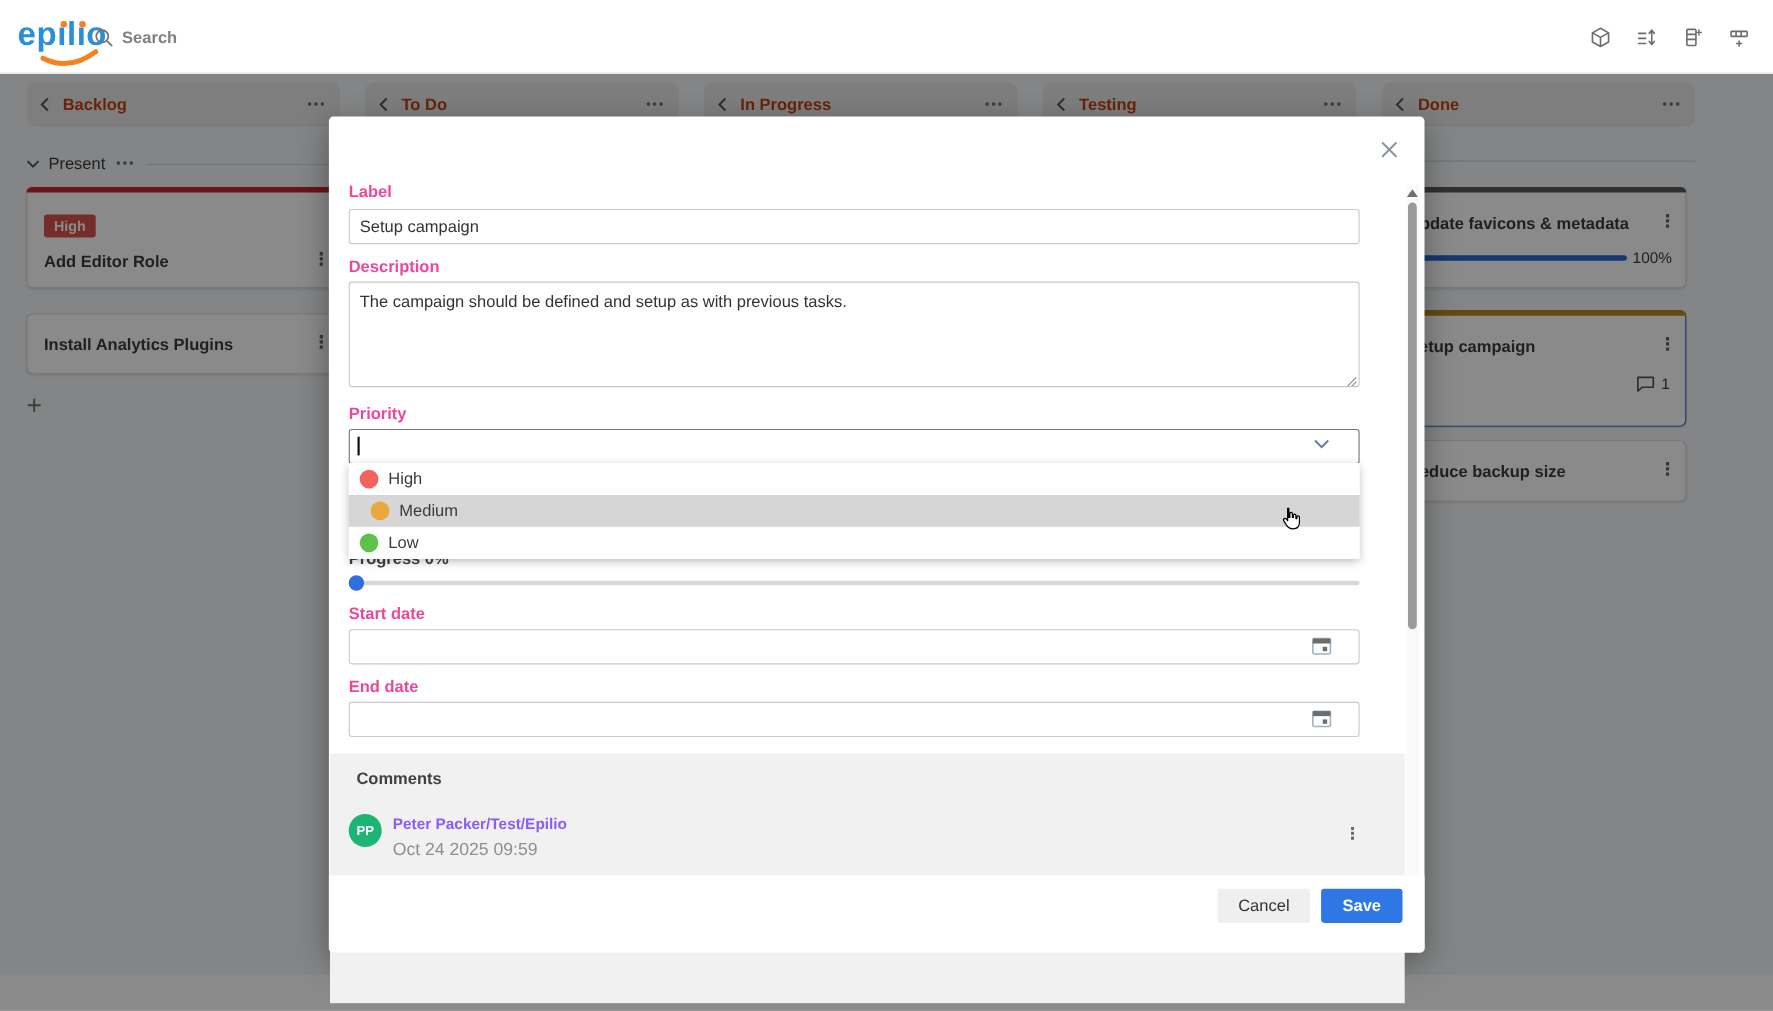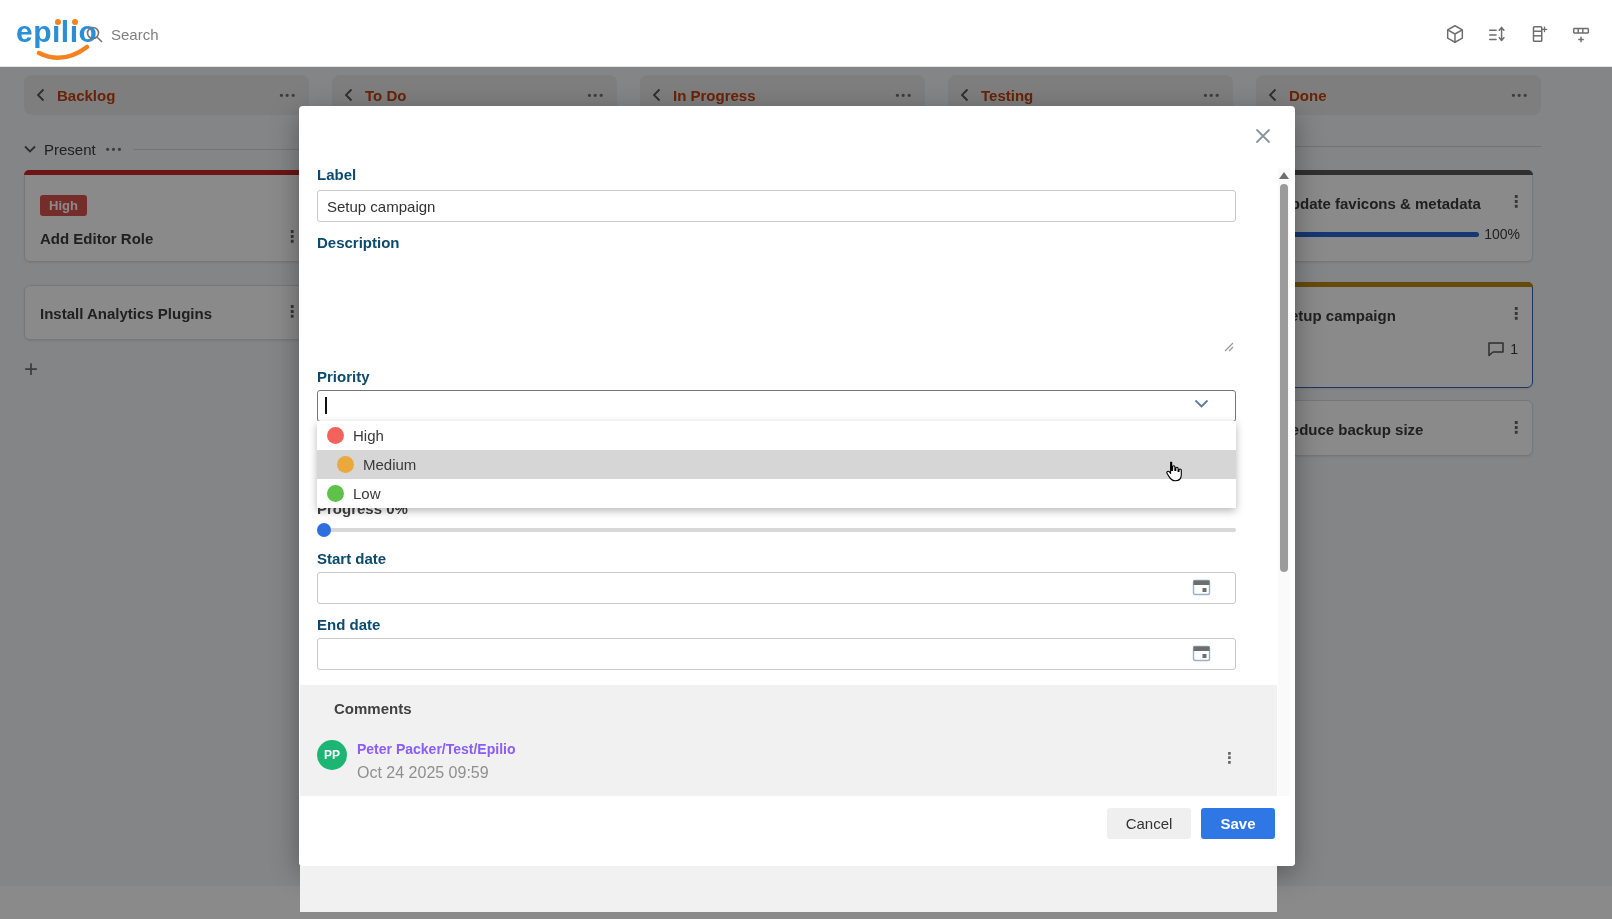--- a/index.html
+++ b/index.html
@@ -10,21 +10,21 @@
   
   .navbar { position:absolute; left:0; top:0; width:1612px; height:67px; background:#fff;
     border-bottom:1px solid #e3e3e3; z-index:20; }
   .logo { position:absolute; left:16px; top:9px; width:90px; height:50px; }
   .logo-text { font-size:30px; font-weight:bold; color:#2b8fd8; letter-spacing:0.5px; position:absolute; left:0; top:6px; }
   .logo .dot { position:absolute; width:6px; height:6px; border-radius:50%; background:#f5821f; top:10px; }
   .logo .dot1 { left:39px; } .logo .dot2 { left:56px; }
   .logo svg { position:absolute; left:0; top:0; }
   .search-wrap { position:absolute; left:86px; top:20px; width:320px; height:28px; display:flex; align-items:center; }
   .search-wrap svg { flex:0 0 auto; margin-right:8px; }
-  .search-input { border:none; outline:none; font-size:15px; color:#555; width:260px; background:transparent; }
+  .search-input { border:none; outline:none; font-size:15px; color:#555; width:260px; background:transparent;font-weight:bold; }
   .search-input::placeholder { color:#808080; }
   .nav-icons { position:absolute; right:16px; top:20px; display:flex; gap:12px; }
   .nav-icon-btn { width:30px; height:28px; display:flex; align-items:center; justify-content:center; cursor:pointer; }
 
   
   .board { position:absolute; left:0; top:67px; width:1612px; height:819px; background:#f4f5f7; z-index:1; }
   .col-header { position:absolute; top:8px; height:40px; width:285px; background:#e9e9e9;
     border-radius:8px; display:flex; align-items:center; padding:0 12px; }
   .col-header .chev { margin-right:12px; display:flex; align-items:center; }
   .col-title { font-size:15px; font-weight:bold; color:#c2410c; flex:1; }
@@ -48,21 +48,21 @@
   .done-divider { position:absolute; left:1256px; top:79px; width:285px; height:1px; background:#d4d4d4; }
 
   
   .dim { position:absolute; left:0; top:67px; width:1612px; height:852px; background:rgba(0,0,0,0.46); z-index:3; }
 
   
   .modal { position:absolute; left:299px; top:106px; width:996px; height:760px; background:#fff;
     border-radius:4px; box-shadow:0 8px 28px rgba(0,0,0,0.35); z-index:10; }
   .modal-close { position:absolute; right:22px; top:20px; width:20px; height:20px; cursor:pointer;
     display:flex; align-items:center; justify-content:center; }
-  .f-label { position:absolute; left:18px; font-size:15px; font-weight:bold; color:#0c4a6e; }
+  .f-label { position:absolute; left:18px; font-size:15px; font-weight:bold; color:#ec4899; }
   .f-input { position:absolute; left:18px; width:919px; height:32px; border:1px solid #c9c9c9; border-radius:3px;
     font-size:15px; color:#333; padding:0 9px; outline:none; background:#fff; font-family:inherit; }
   .f-textarea { position:absolute; left:18px; top:150px; width:919px; height:96px; border:1px solid #c9c9c9;
     border-radius:3px; font-size:15px; color:#333; padding:8px 9px; outline:none; resize:none; font-family:inherit; line-height:1.35; }
   .grip { position:absolute; left:925px; top:236px; pointer-events:none; }
   .prio-input { border:1px solid #757575; }
   .caret { position:absolute; left:26px; top:291px; width:1.5px; height:17px; background:#111; }
   .prio-chev { position:absolute; left:895px; top:293px; pointer-events:none; }
   .dropdown { position:absolute; left:18px; top:315px; width:919px; background:#fff;
     box-shadow:0 3px 8px rgba(0,0,0,0.28); z-index:6; }
@@ -70,21 +70,21 @@
   .opt.hovered { background:#d6d6d6;padding-left:20px; }
   .opt .pdot { width:17px; height:17px; border-radius:50%; margin-right:9px; }
   .pdot-high { background:#f4625e; } .pdot-medium { background:#eba93c; } .pdot-low { background:#5ec24a; }
   .opt-label { font-size:15px; color:#3a3a3a; }
   .progress-label { position:absolute; left:18px; top:394px; font-size:15px; font-weight:bold; color:#414141; z-index:4; }
   .slider { position:absolute; left:18px; top:416px; width:919px; height:16px; cursor:pointer; }
   .slider .track { position:absolute; left:0; top:6px; width:100%; height:4px; background:#d8d8d8; border-radius:2px; }
   .slider .thumb { position:absolute; left:0; top:1px; width:14px; height:14px; border-radius:50%; background:#2e6fe0; }
   .cal-btn { position:absolute; left:893px; width:20px; height:20px; cursor:pointer; }
   .comments { position:absolute; left:1px; top:579px; width:977px; height:227px; background:#f1f1f1; overflow:hidden; }
-  .comments-heading { position:absolute; left:34px; top:15px; font-size:15px; font-weight:bold; color:#414141; }
+  .comments-heading { position:absolute; left:24px; top:15px; font-size:15px; font-weight:bold; color:#414141; }
   .avatar { position:absolute; left:17px; top:55px; width:30px; height:30px; border-radius:50%; background:#1db573;
     color:#fff; font-size:12px; font-weight:bold; display:flex; align-items:center; justify-content:center; }
   .c-author { position:absolute; left:57px; top:56px; font-size:14px; font-weight:bold; color:#8b5cf6; }
   .c-time { position:absolute; left:57px; top:79px; font-size:16px; color:#8f8f8f; }
   .c-dots { position:absolute; right:40px; top:64px; font-size:15px; font-weight:bold; color:#666; cursor:pointer; }
   .c-text { position:absolute; left:57px; top:119px; font-size:14px; color:#3b3b3b; }
   .modal-footer { position:absolute; left:0; bottom:0; width:100%; height:70px; background:#fff; border-radius:0 0 4px 4px; }
   .btn { position:absolute; top:12px; height:31px; border:none; border-radius:3px; font-size:15px;
     cursor:pointer; font-family:inherit; }
   .btn-cancel { right:104px; width:84px; background:#efefef; color:#333; }
@@ -258,20 +258,21 @@
     <span class="modal-close">
       <svg width="16" height="16" viewBox="0 0 16 16">
         <path d="M2 2l12 12M14 2L2 14" stroke="#8a93a0" stroke-width="1.8" stroke-linecap="round"></path>
       </svg>
     </span>
 
     <span class="f-label" style="top:60px">Label</span>
     <input class="f-input" style="top: 84px;" type="text" value="Setup campaign">
 
     <span class="f-label" style="top:128px">Description</span>
+    <textarea class="f-textarea" style="">The campaign should be defined and setup as with previous tasks.</textarea>
     <svg class="grip" width="10" height="10" viewBox="0 0 10 10">
       <path d="M9 1L1 9M9 5L5 9" stroke="#999" stroke-width="1.2"></path>
     </svg>
 
     <span class="f-label" style="top:262px">Priority</span>
     <input class="f-input prio-input" style="top: 284px;" type="text" value="">
     <span class="caret"></span>
     <svg class="prio-chev" width="15" height="10" viewBox="0 0 15 10">
       <path d="M1.5 1.5l6 6 6-6" stroke="#5b7d9e" stroke-width="1.8" fill="none"></path>
     </svg>

